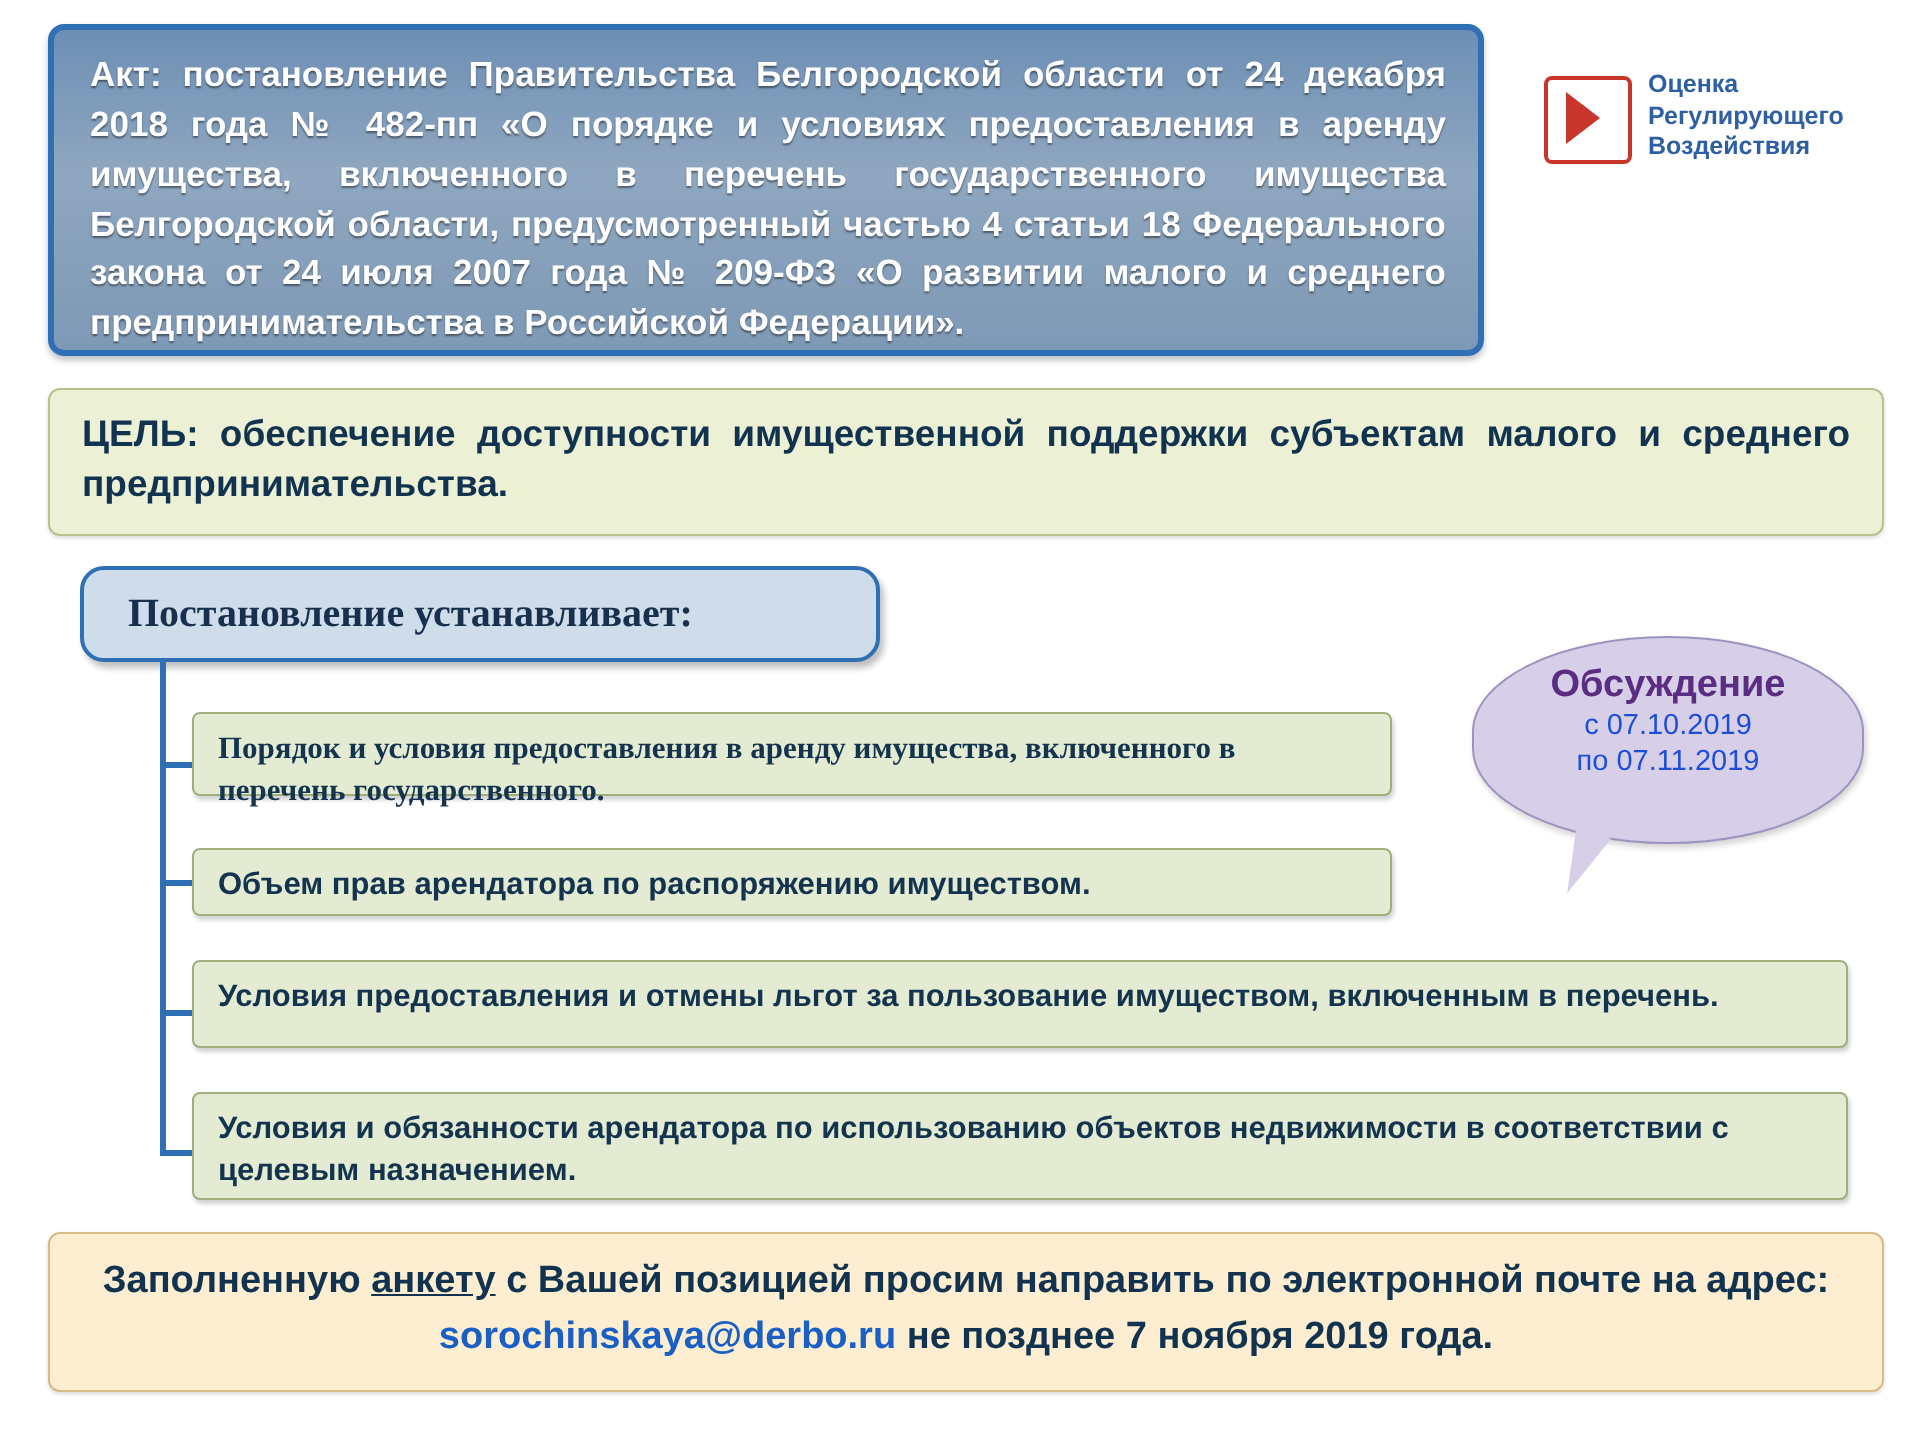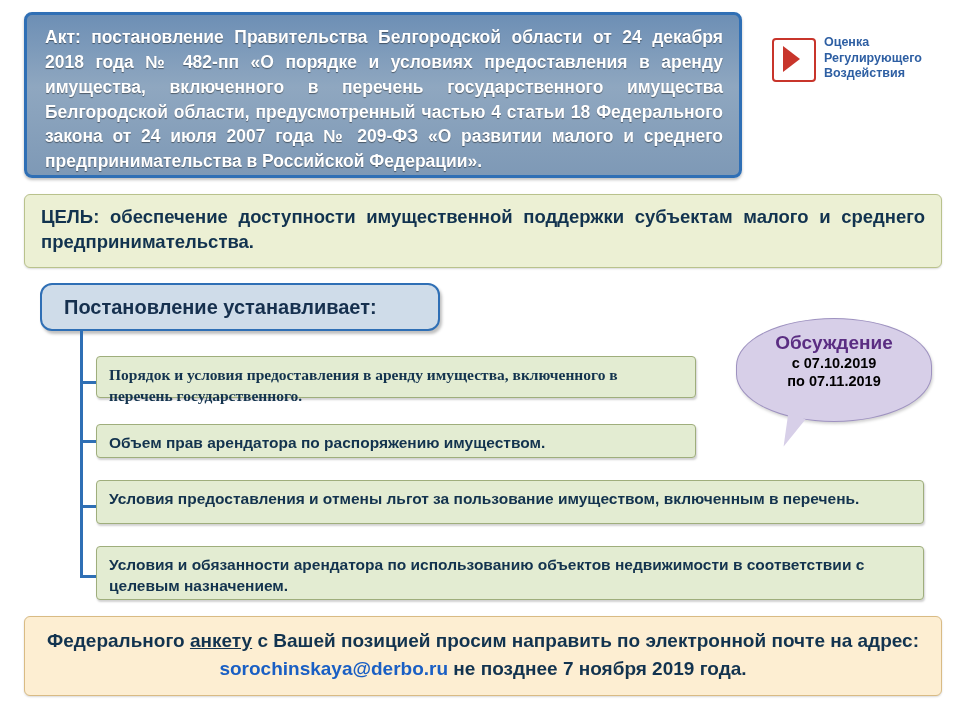--- a/index.html
+++ b/index.html
@@ -113,20 +113,21 @@
     box-sizing: border-box;
     display: flex;
     align-items: center;
     padding-left: 22px;
     box-shadow: 2px 3px 3px rgba(0,0,0,0.25);
   }
   .establishes-text {
     font-size: 20px;
     font-weight: bold;
     color: #16304e;
+    font-family: Liberation Serif, serif;
   }
 
   
   .connector {
     position: absolute;
     left: 80px;
     top: 331px;
     width: 3px;
     height: 246px;
     background: #2f6fb5;
@@ -178,22 +179,22 @@
     box-shadow: 1px 2px 3px rgba(0,0,0,0.18);
   }
   .callout-title {
     font-size: 19px;
     font-weight: bold;
     color: #5a2d82;
     line-height: 1.1;
   }
   .callout-line {
     font-size: 14.5px;
-    font-weight: bold;
-    color: #000000;
+    font-weight: normal;
+    color: #1d4ed8;
     line-height: 1.25;
   }
   .callout-tail {
     position: absolute;
     left: 786px;
     top: 412px;
     width: 0;
     height: 0;
     border-left: 18px solid #d7cfe8;
     border-bottom: 30px solid transparent;
@@ -270,14 +271,14 @@
 </div>
 
 <div class="callout">
   <div class="callout-title">Обсуждение</div>
   <div class="callout-line">с 07.10.2019</div>
   <div class="callout-line">по 07.11.2019</div>
 </div>
 <div class="callout-tail"></div>
 
 <div class="footer-box">
-  <p class="footer-text"><span>Федерального </span><span class="underline">анкету</span><span> с Вашей позицией просим направить по электронной почте на адрес: </span><span class="email">sorochinskaya@derbo.ru</span><span> не позднее 7 ноября 2019 года.</span></p>
+  <p class="footer-text"><span>Заполненную </span><span class="underline">анкету</span><span> с Вашей позицией просим направить по электронной почте на адрес: </span><span class="email">sorochinskaya@derbo.ru</span><span> не позднее 7 ноября 2019 года.</span></p>
 </div>
 
 </body></html>

